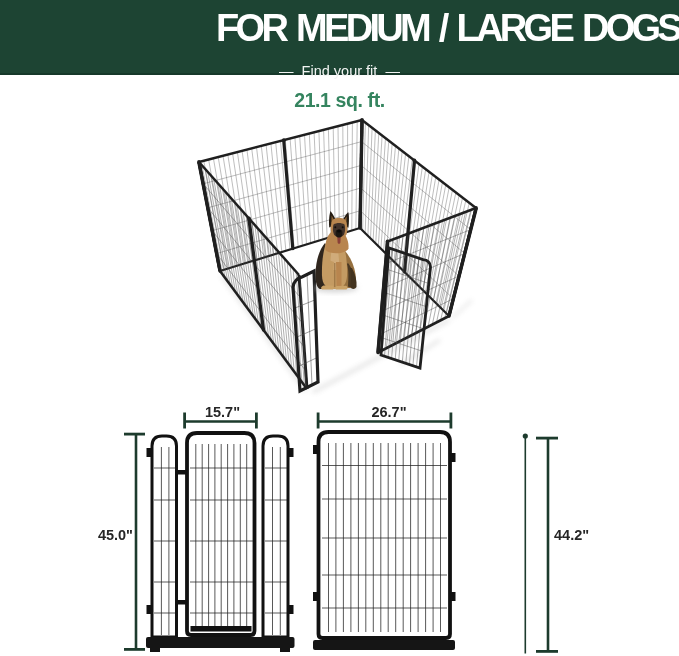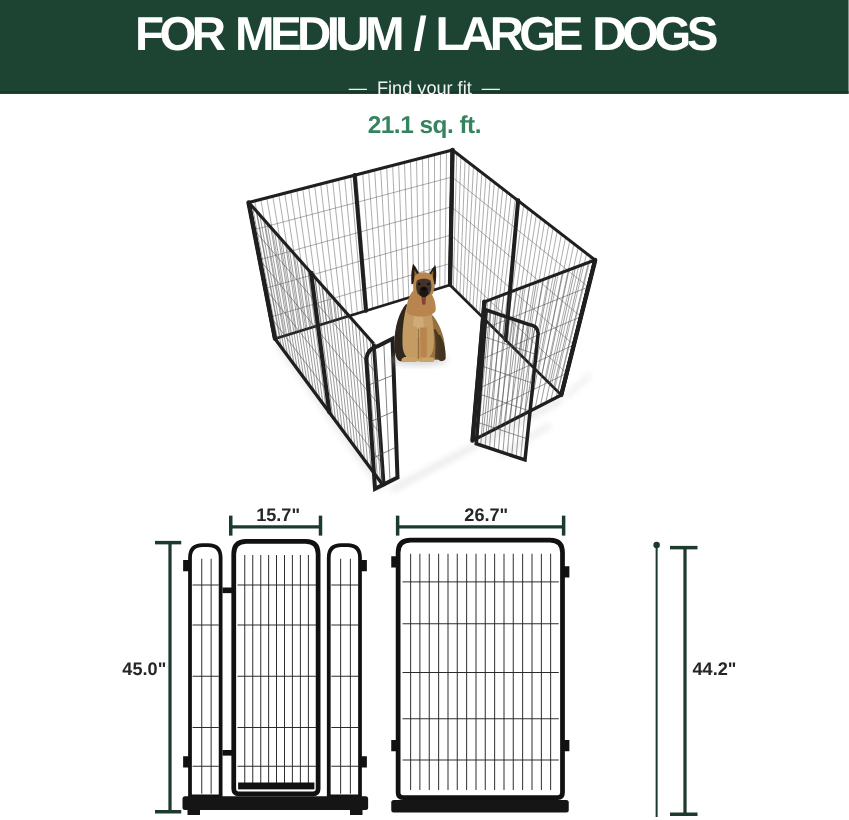--- a/index.html
+++ b/index.html
@@ -1,18 +1,18 @@
 <!DOCTYPE html>
 <html><head>
 <meta charset="utf-8">
 <style>
   html, body { margin: 0; padding: 0; background: #ffffff; width: 679px; height: 656px; overflow: hidden; }
   body { font-family: "Liberation Sans", sans-serif; position: relative; }
   .band { position: absolute; left: 0; top: 0; width: 679px; height: 75px; background: #1d4433; border-bottom: 2px solid #16382a; box-sizing: border-box; }
-  .title { position: absolute; left: 0; top: 7px; width: 679px; text-align: center; color: #ffffff; font-size: 38px; font-weight: bold; letter-spacing: -3.7px; word-spacing: 4px; }
+  .title { position: absolute; left: 0; top: 7px; width: 679px; text-align: right; color: #ffffff; font-size: 38px; font-weight: bold; letter-spacing: -3.7px; word-spacing: 4px; }
   .subtitle { position: absolute; left: 0; top: 63px; width: 679px; text-align: center; color: #f2f4f3; font-size: 14.5px; letter-spacing: 0; }
   .area { position: absolute; left: 0; top: 89px; width: 679px; text-align: center; color: #35845f; font-size: 19.5px; font-weight: bold; letter-spacing: -0.4px; }
   svg.scene { position: absolute; left: 0; top: 0; }
 </style>
 </head>
 <body>
 
 <div class="band"></div>
 
 <div class="title">FOR&nbsp;MEDIUM&nbsp;/&nbsp;LARGE&nbsp;DOGS</div>

